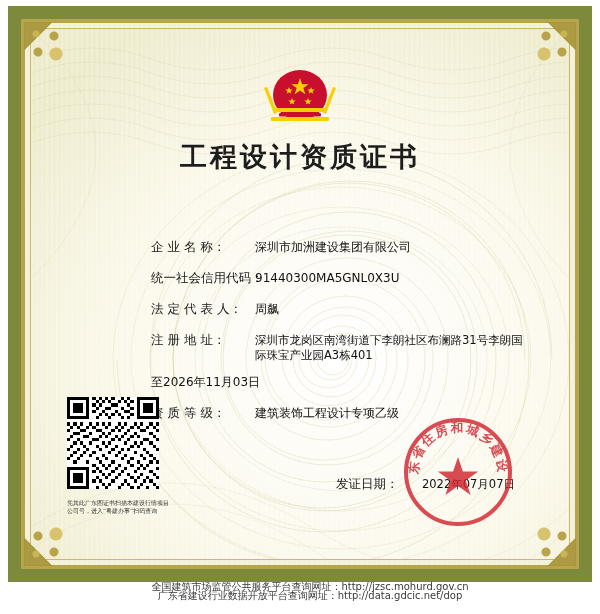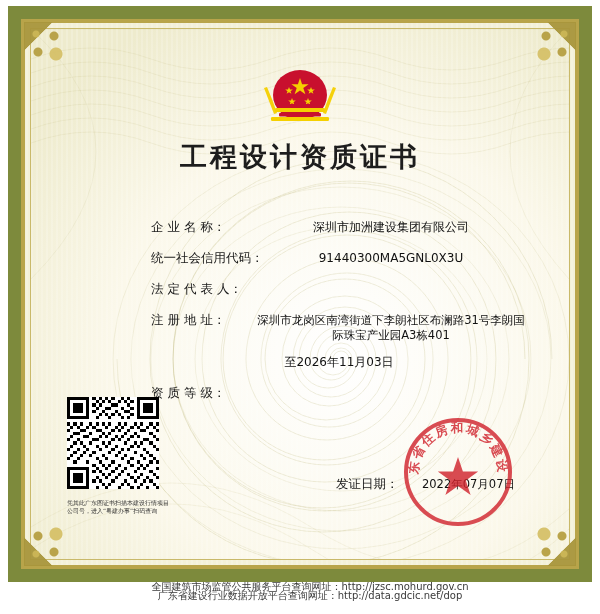--- a/index.html
+++ b/index.html
@@ -123,21 +123,21 @@
     top: 158px;
     right: 56px;
     font-size: 11.5px;
     color: #222;
     letter-spacing: .5px;
   }
 
   .fields {
     position: absolute;
     left: 120px;
-    top: 188px;
+    top: 208px;
     right: 42px;
   }
   .field-row {
     display: flex;
     align-items: flex-start;
     margin-bottom: 9px;
     min-height: 22px;
   }
   .field-label {
     width: 104px;
@@ -148,21 +148,20 @@
     padding-top: 2px;
     white-space: nowrap;
   }
   .field-value {
     flex: 1;
     font-size: 11.5px;
     color: #111;
     line-height: 15px;
     padding-top: 3px;
     word-break: break-all;
-    text-align: center;
   }
   .field-value.big { font-size: 12px; }
 
   
   .qr-block {
     position: absolute;
     left: 36px;
     top: 368px;
     width: 108px;
   }
@@ -317,30 +316,32 @@
         <div class="field-row">
           <div class="field-label">企 业 名 称：</div>
           <div class="field-value big">深圳市加洲建设集团有限公司</div>
         </div>
         <div class="field-row">
           <div class="field-label">统一社会信用代码：</div>
           <div class="field-value big">91440300MA5GNL0X3U</div>
         </div>
         <div class="field-row">
           <div class="field-label">法 定 代 表 人：</div>
+          <div class="field-value big">周飙</div>
         </div>
         <div class="field-row">
           <div class="field-label">注 册 地 址：</div>
           <div class="field-value">深圳市龙岗区南湾街道下李朗社区布澜路31号李朗国际珠宝产业园A3栋401</div>
         </div>
         <div class="field-row">
           <div class="field-value big">至2026年11月03日</div>
         </div>
         <div class="field-row">
           <div class="field-label">资 质 等 级：</div>
+          <div class="field-value big">建筑装饰工程设计专项乙级</div>
         </div>
       </div>
 
       <div class="qr-block">
         <svg class="qr" width="92" height="92" viewBox="0 0 29 29" shape-rendering="crispEdges" aria-hidden="true">
           <rect width="29" height="29" fill="#ffffff"></rect>
           <g fill="#000000">
             <rect x="0" y="0" width="7" height="1"></rect>
               <rect x="0" y="6" width="7" height="1"></rect>
             <rect x="0" y="0" width="1" height="7"></rect>

